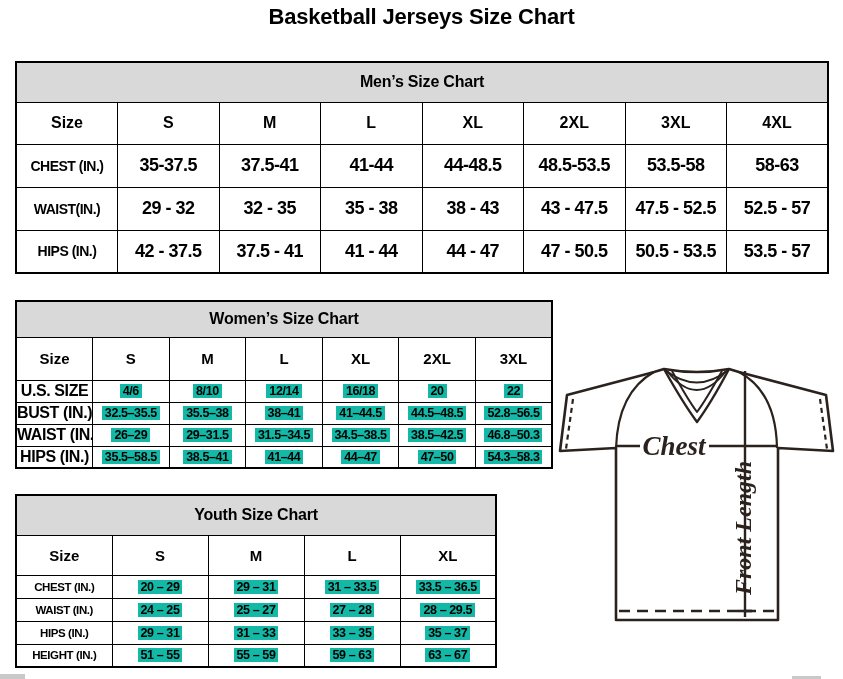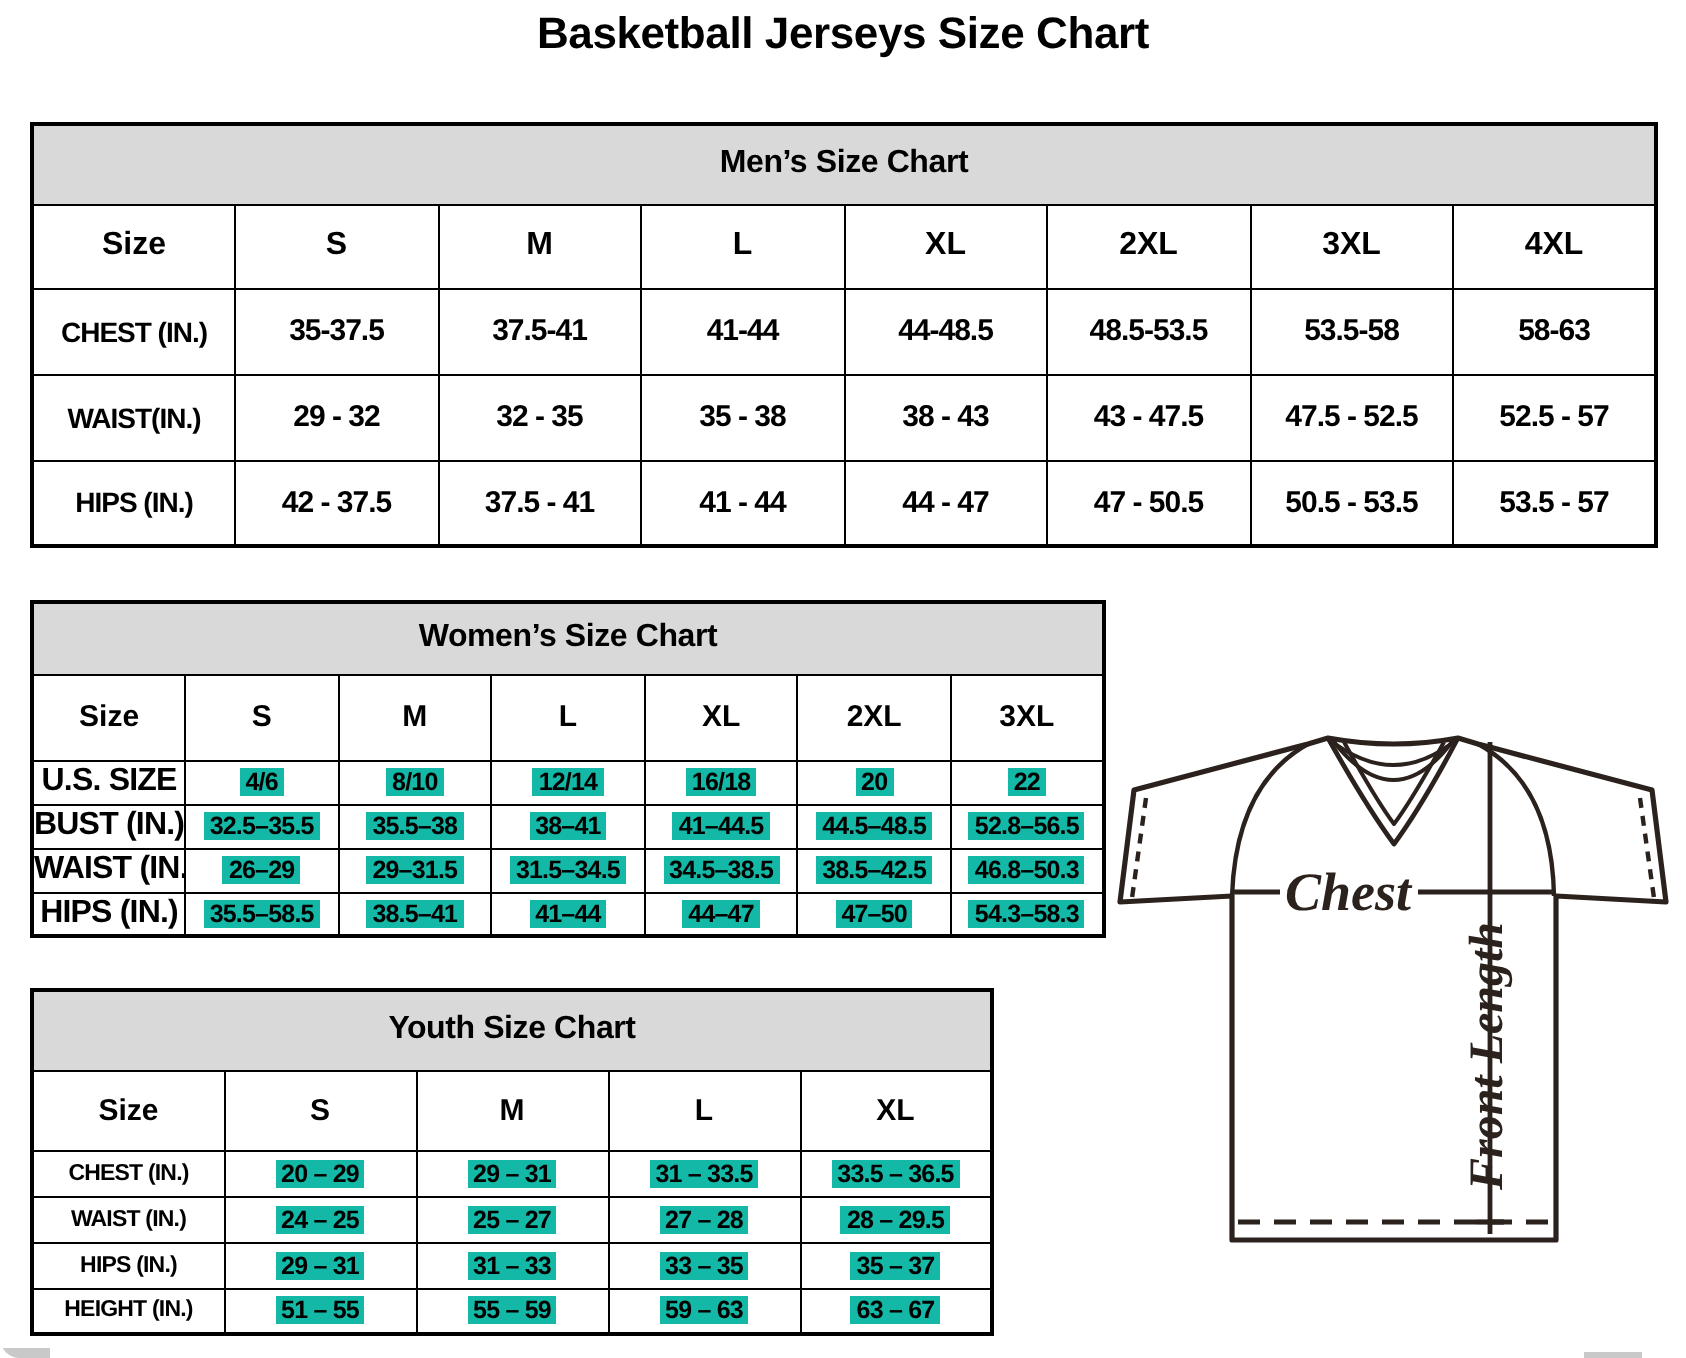--- a/index.html
+++ b/index.html
@@ -1,37 +1,37 @@
 <!DOCTYPE html>
 <html><head>
 <meta charset="utf-8">
 <style>
   html,body{margin:0;padding:0;background:#fff;}
   .page{position:relative;width:843px;height:679px;background:#fff;overflow:hidden;
-        font-family:"Liberation Sans", sans-serif;color:#000;border-radius:10px;}
+        font-family:"Liberation Sans", sans-serif;color:#000;}
   .page-title{position:absolute;top:4px;left:0;width:100%;text-align:center;
         font-size:22px;font-weight:700;letter-spacing:-0.2px;}
 
   .tbl-wrap{position:absolute;}
   #men{left:15px;top:61px;width:814px;}
   #women{left:15px;top:300px;width:538px;}
   #youth{left:15px;top:494px;width:482px;}
 
   table{width:100%;border-collapse:collapse;table-layout:fixed;border:2px solid #000;
         text-align:center;}
   td{border:1px solid #000;padding:0;overflow:hidden;white-space:nowrap;}
   .band-row td{background:#d9d9d9;font-weight:700;font-size:16px;letter-spacing:-0.2px;}
 
   
   #men .band-row{height:40px;}
   #men .head-row{height:42px;}
   #men .head-row td{font-weight:700;font-size:16px;}
   #men .head-row td:first-child{width:118px;}
   #men .data-row{height:43px;}
-  #men .data-row td{font-weight:700;font-size:15px;letter-spacing:-0.5px;}
+  #men .data-row td{font-weight:700;font-size:18px;letter-spacing:-0.5px;}
   #men td.label{font-size:14px;letter-spacing:-0.5px;}
 
   
   #women .band-row{height:36px;}
   #women .head-row{height:43px;}
   #women .head-row td{font-weight:700;font-size:15px;}
   #women .head-row td:first-child{width:85px;}
   #women .data-row{height:22px;}
   #women .data-row td{font-weight:700;font-size:12.5px;letter-spacing:-0.4px;}
   #women td.label{font-size:16px;letter-spacing:-0.4px;}

